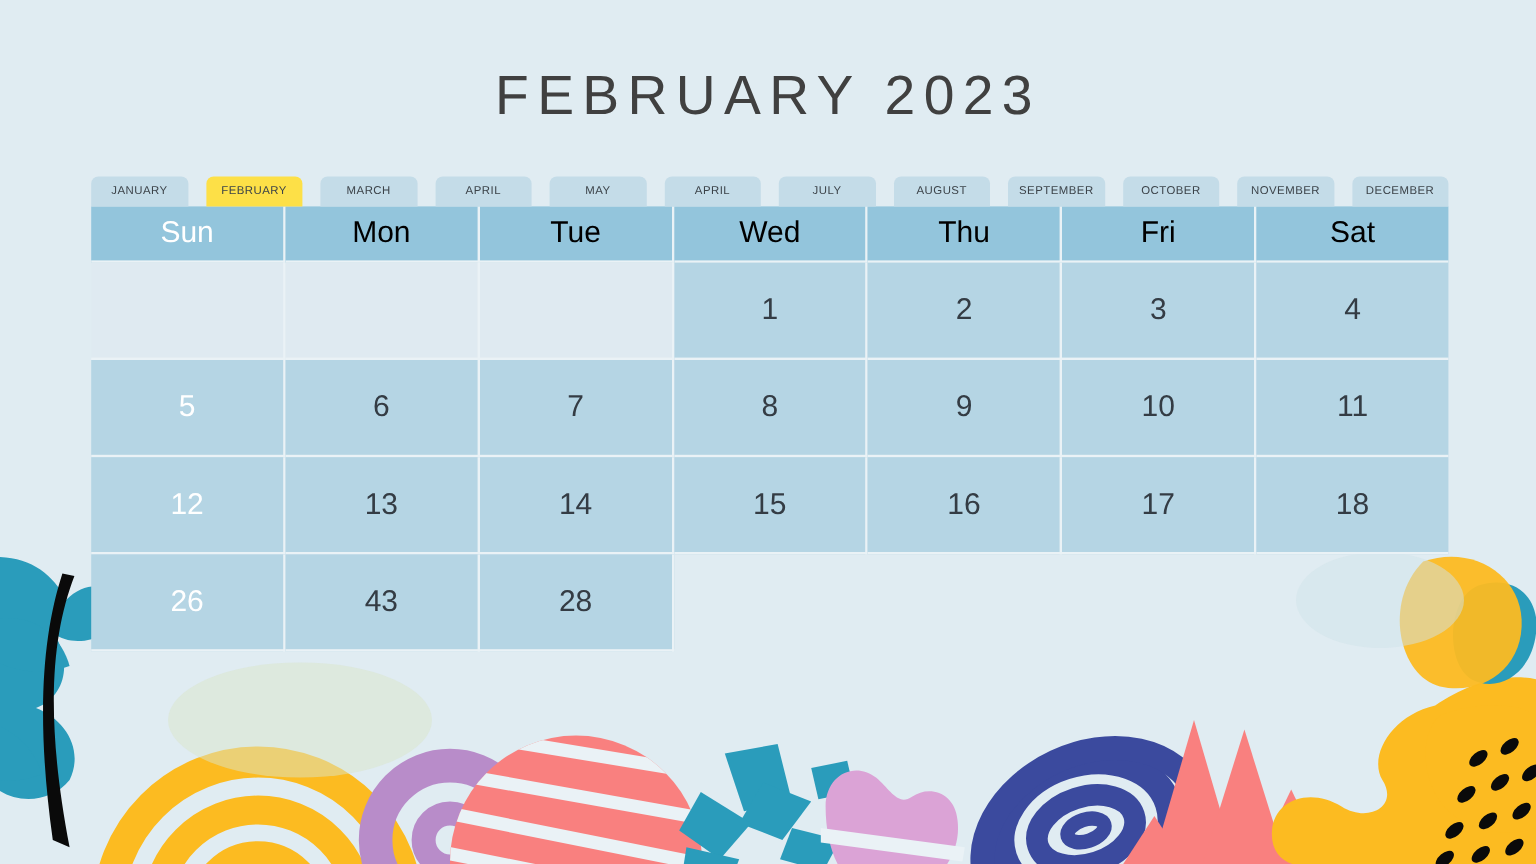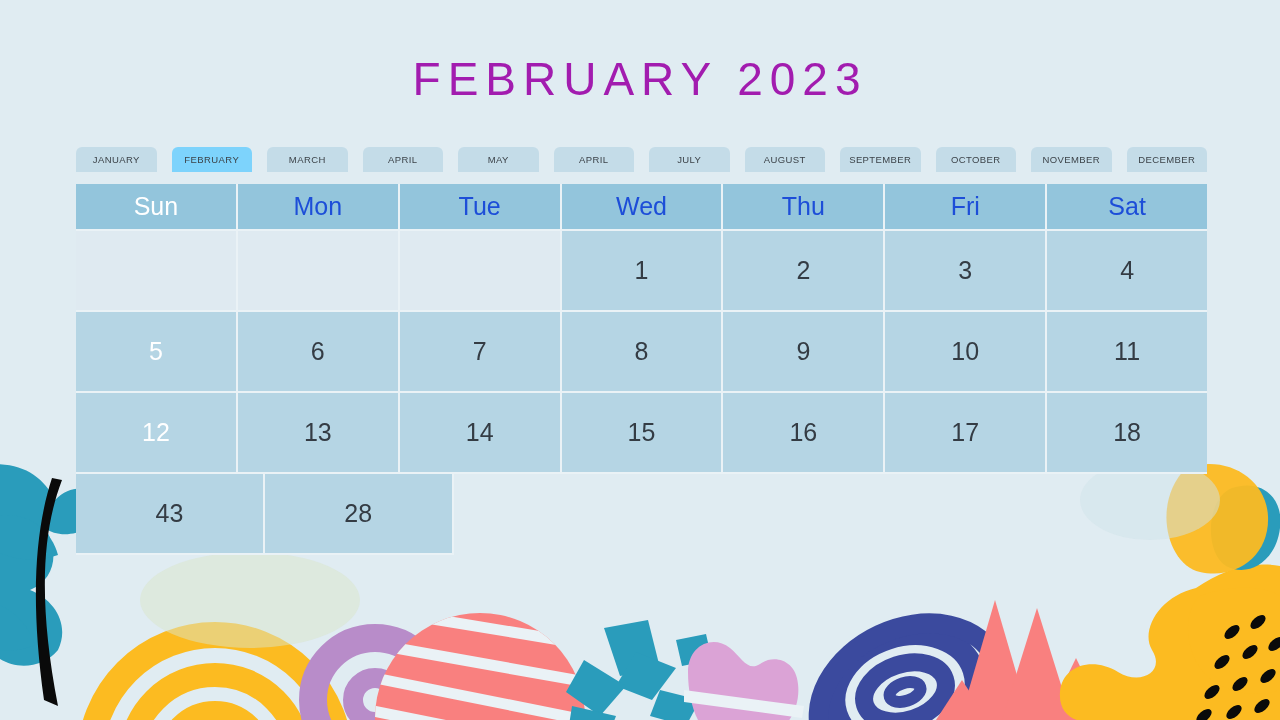--- a/index.html
+++ b/index.html
@@ -35,21 +35,21 @@
 
   #page-title {
     position: absolute;
     top: 52px;
     left: 0;
     width: 1280px;
     text-align: center;
     font-size: 46px;
     font-weight: 400;
     letter-spacing: 7px;
-    color: #a21caf;
+    color: #404040;
     white-space: nowrap;
   }
 
   
   #month-tabs {
     position: absolute;
     left: 76px;
     top: 147px;
     width: 1131px;
     height: 25px;
@@ -67,47 +67,47 @@
     font-size: 9.5px;
     letter-spacing: 0.4px;
     display: flex;
     align-items: center;
     justify-content: center;
     white-space: nowrap;
     cursor: pointer;
   }
 
   .month-tab.active {
-    background: #7dd3fc;
+    background: #fde047;
   }
 
   
   #calendar {
     position: absolute;
     left: 76px;
-    top: 184px;
+    top: 172px;
     width: 1131px;
     z-index: 3;
   }
 
   .week-row {
     display: flex;
     width: 1131px;
   }
 
   .dow-row { height: 47px; }
 
   .dow-cell {
     flex: 1 1 0;
     background: #93c5dc;
     display: flex;
     align-items: center;
     justify-content: center;
     font-size: 25px;
-    color: #1d4ed8;
+    color: #000000;
     border-right: 2px solid #eaf2f6;
     border-bottom: 2px solid #eaf2f6;
   }
   .dow-cell:last-child { border-right: none; }
   .dow-cell.sunday { color: #ffffff; }
 
   .day-row { height: 81px; }
 
   .day-cell {
     flex: 1 1 0;
@@ -299,20 +299,21 @@
         <div class="week-row day-row">
           <div class="day-cell sunday">12</div>
           <div class="day-cell">13</div>
           <div class="day-cell">14</div>
           <div class="day-cell">15</div>
           <div class="day-cell">16</div>
           <div class="day-cell">17</div>
           <div class="day-cell">18</div>
         </div>
         <div class="week-row day-row">
+          <div class="day-cell sunday">26</div>
           <div class="day-cell">43</div>
           <div class="day-cell">28</div>
           <div class="day-cell blank"></div>
           <div class="day-cell blank"></div>
           <div class="day-cell blank"></div>
           <div class="day-cell blank"></div>
         </div>
       </div>
   </div>
 

